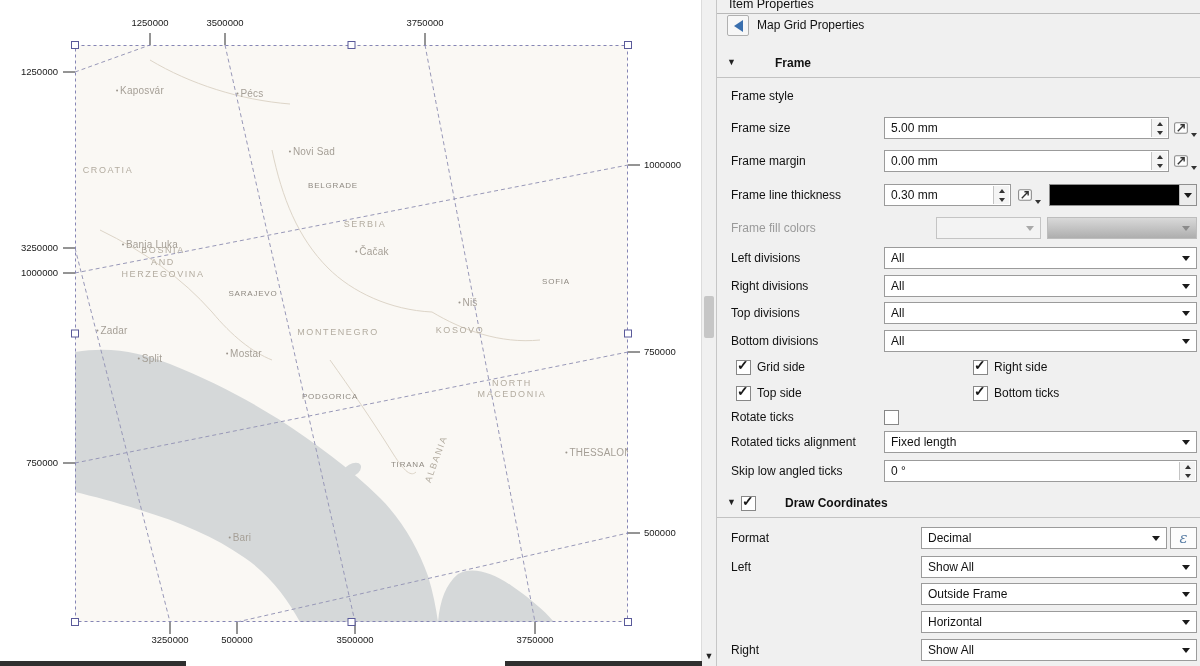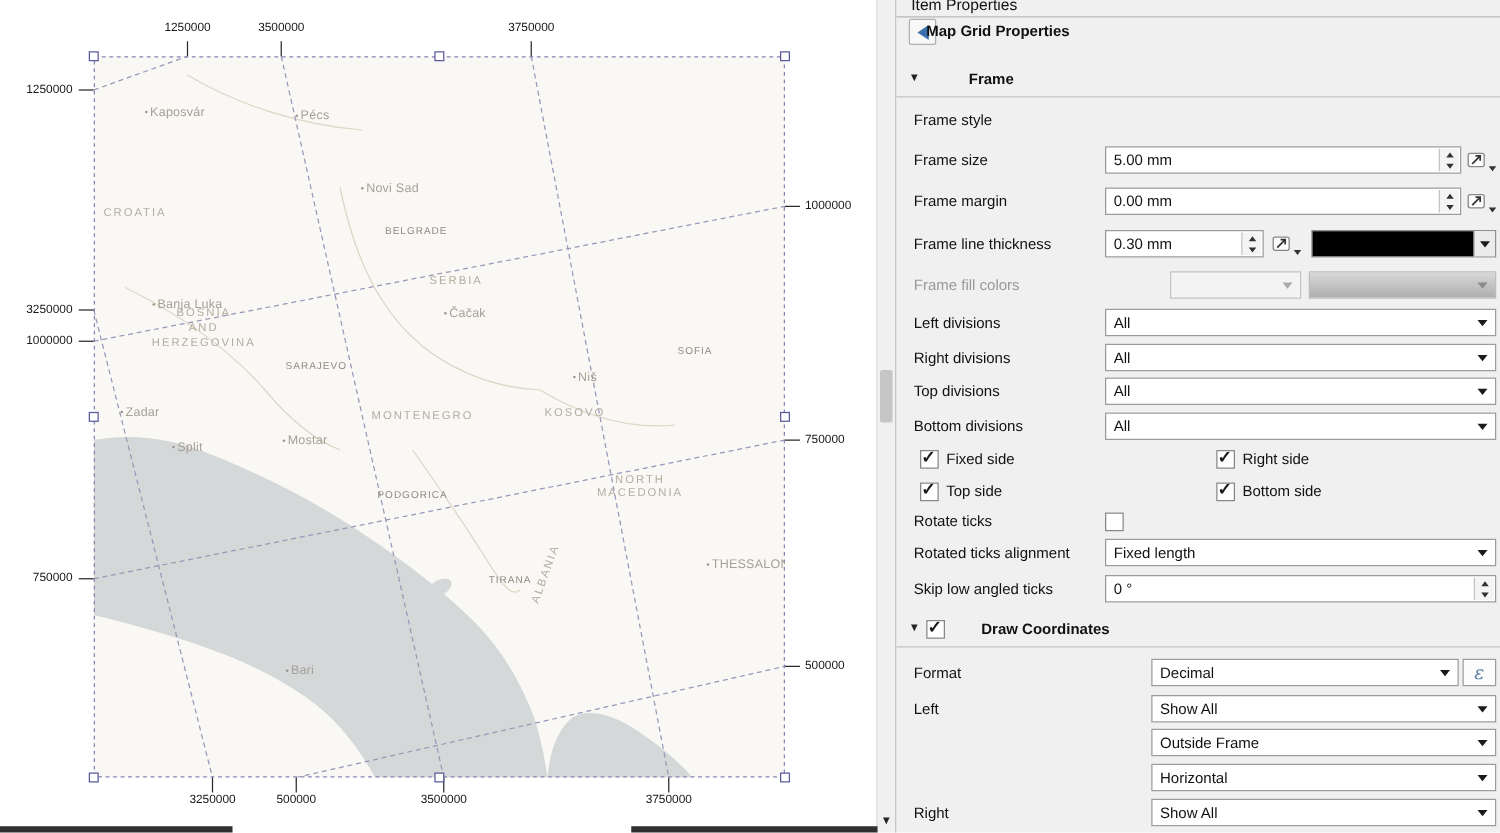--- a/index.html
+++ b/index.html
@@ -36,21 +36,21 @@
   
   .panel{position:absolute;left:716px;top:0;width:484px;height:666px;background:#f0f0f0;
          border-left:1px solid #c6c6c6;box-sizing:border-box;font-size:12px;overflow:hidden;}
   .panel-title{position:absolute;left:12px;top:-3px;font-size:12.5px;}
   .panel-rule{position:absolute;left:0;right:0;top:13px;border-top:1px solid #b8b8b8;}
   .back-btn{position:absolute;left:10px;top:15px;width:22px;height:21px;background:#f7f7f7;
             border:1px solid #b0b0b0;border-radius:2px;display:flex;align-items:center;
             justify-content:center;padding:0;}
   .back-tri{width:0;height:0;border-top:6px solid transparent;border-bottom:6px solid transparent;
             border-right:9px solid #3a6fae;}
-  .subtitle{position:absolute;left:24px;top:18px;font-weight:bold;}
+  .subtitle{position:absolute;left:40px;top:18px;}
 
   .sec-header{position:absolute;left:0;right:0;height:25px;border-bottom:1px solid #c2c2c2;}
   .sec-arrow{position:absolute;left:10px;top:5px;font-size:9px;color:#222;}
   .sec-title{position:absolute;font-weight:bold;top:4px;padding-left:32px;}
 
   .lbl{position:absolute;left:14px;line-height:22px;white-space:nowrap;}
   .lbl.disabled{color:#9a9a9a;}
   .row{position:absolute;left:0;right:0;height:24px;}
 
   .combo,.spin{position:absolute;height:22px;background:#fff;border:1px solid #9b9b9b;
@@ -338,35 +338,35 @@
     <div class="combo" style="left:167px;width:313px">
       <span class="combo-val">All</span>
       <span class="dd-arrow"></span>
     </div>
   </div>
 
   <div class="row" style="top:358px;height:20px">
     <span class="cb" style="left:19px;top:2px">
       <span class="cb-check">✓</span>
     </span>
-    <span class="cb-lbl" style="left:40px">Fixed side</span>
+    <span class="cb-lbl" style="left:40px">Grid side</span>
     <span class="cb" style="left:256px;top:2px">
       <span class="cb-check">✓</span>
     </span>
     <span class="cb-lbl" style="left:277px">Right side</span>
   </div>
   <div class="row" style="top:384px;height:20px">
     <span class="cb" style="left:19px;top:2px">
       <span class="cb-check">✓</span>
     </span>
     <span class="cb-lbl" style="left:40px">Top side</span>
     <span class="cb" style="left:256px;top:2px">
       <span class="cb-check">✓</span>
     </span>
-    <span class="cb-lbl" style="left:277px">Bottom side</span>
+    <span class="cb-lbl" style="left:277px">Bottom ticks</span>
   </div>
 
   <div class="row" style="top:408px;height:20px">
     <span class="lbl" style="line-height:19px">Rotate ticks</span>
     <span class="cb" style="left:167px;top:2px"></span>
   </div>
 
   <div class="row" style="top:431px">
     <span class="lbl">Rotated ticks alignment</span>
     <div class="combo" style="left:167px;width:313px">

